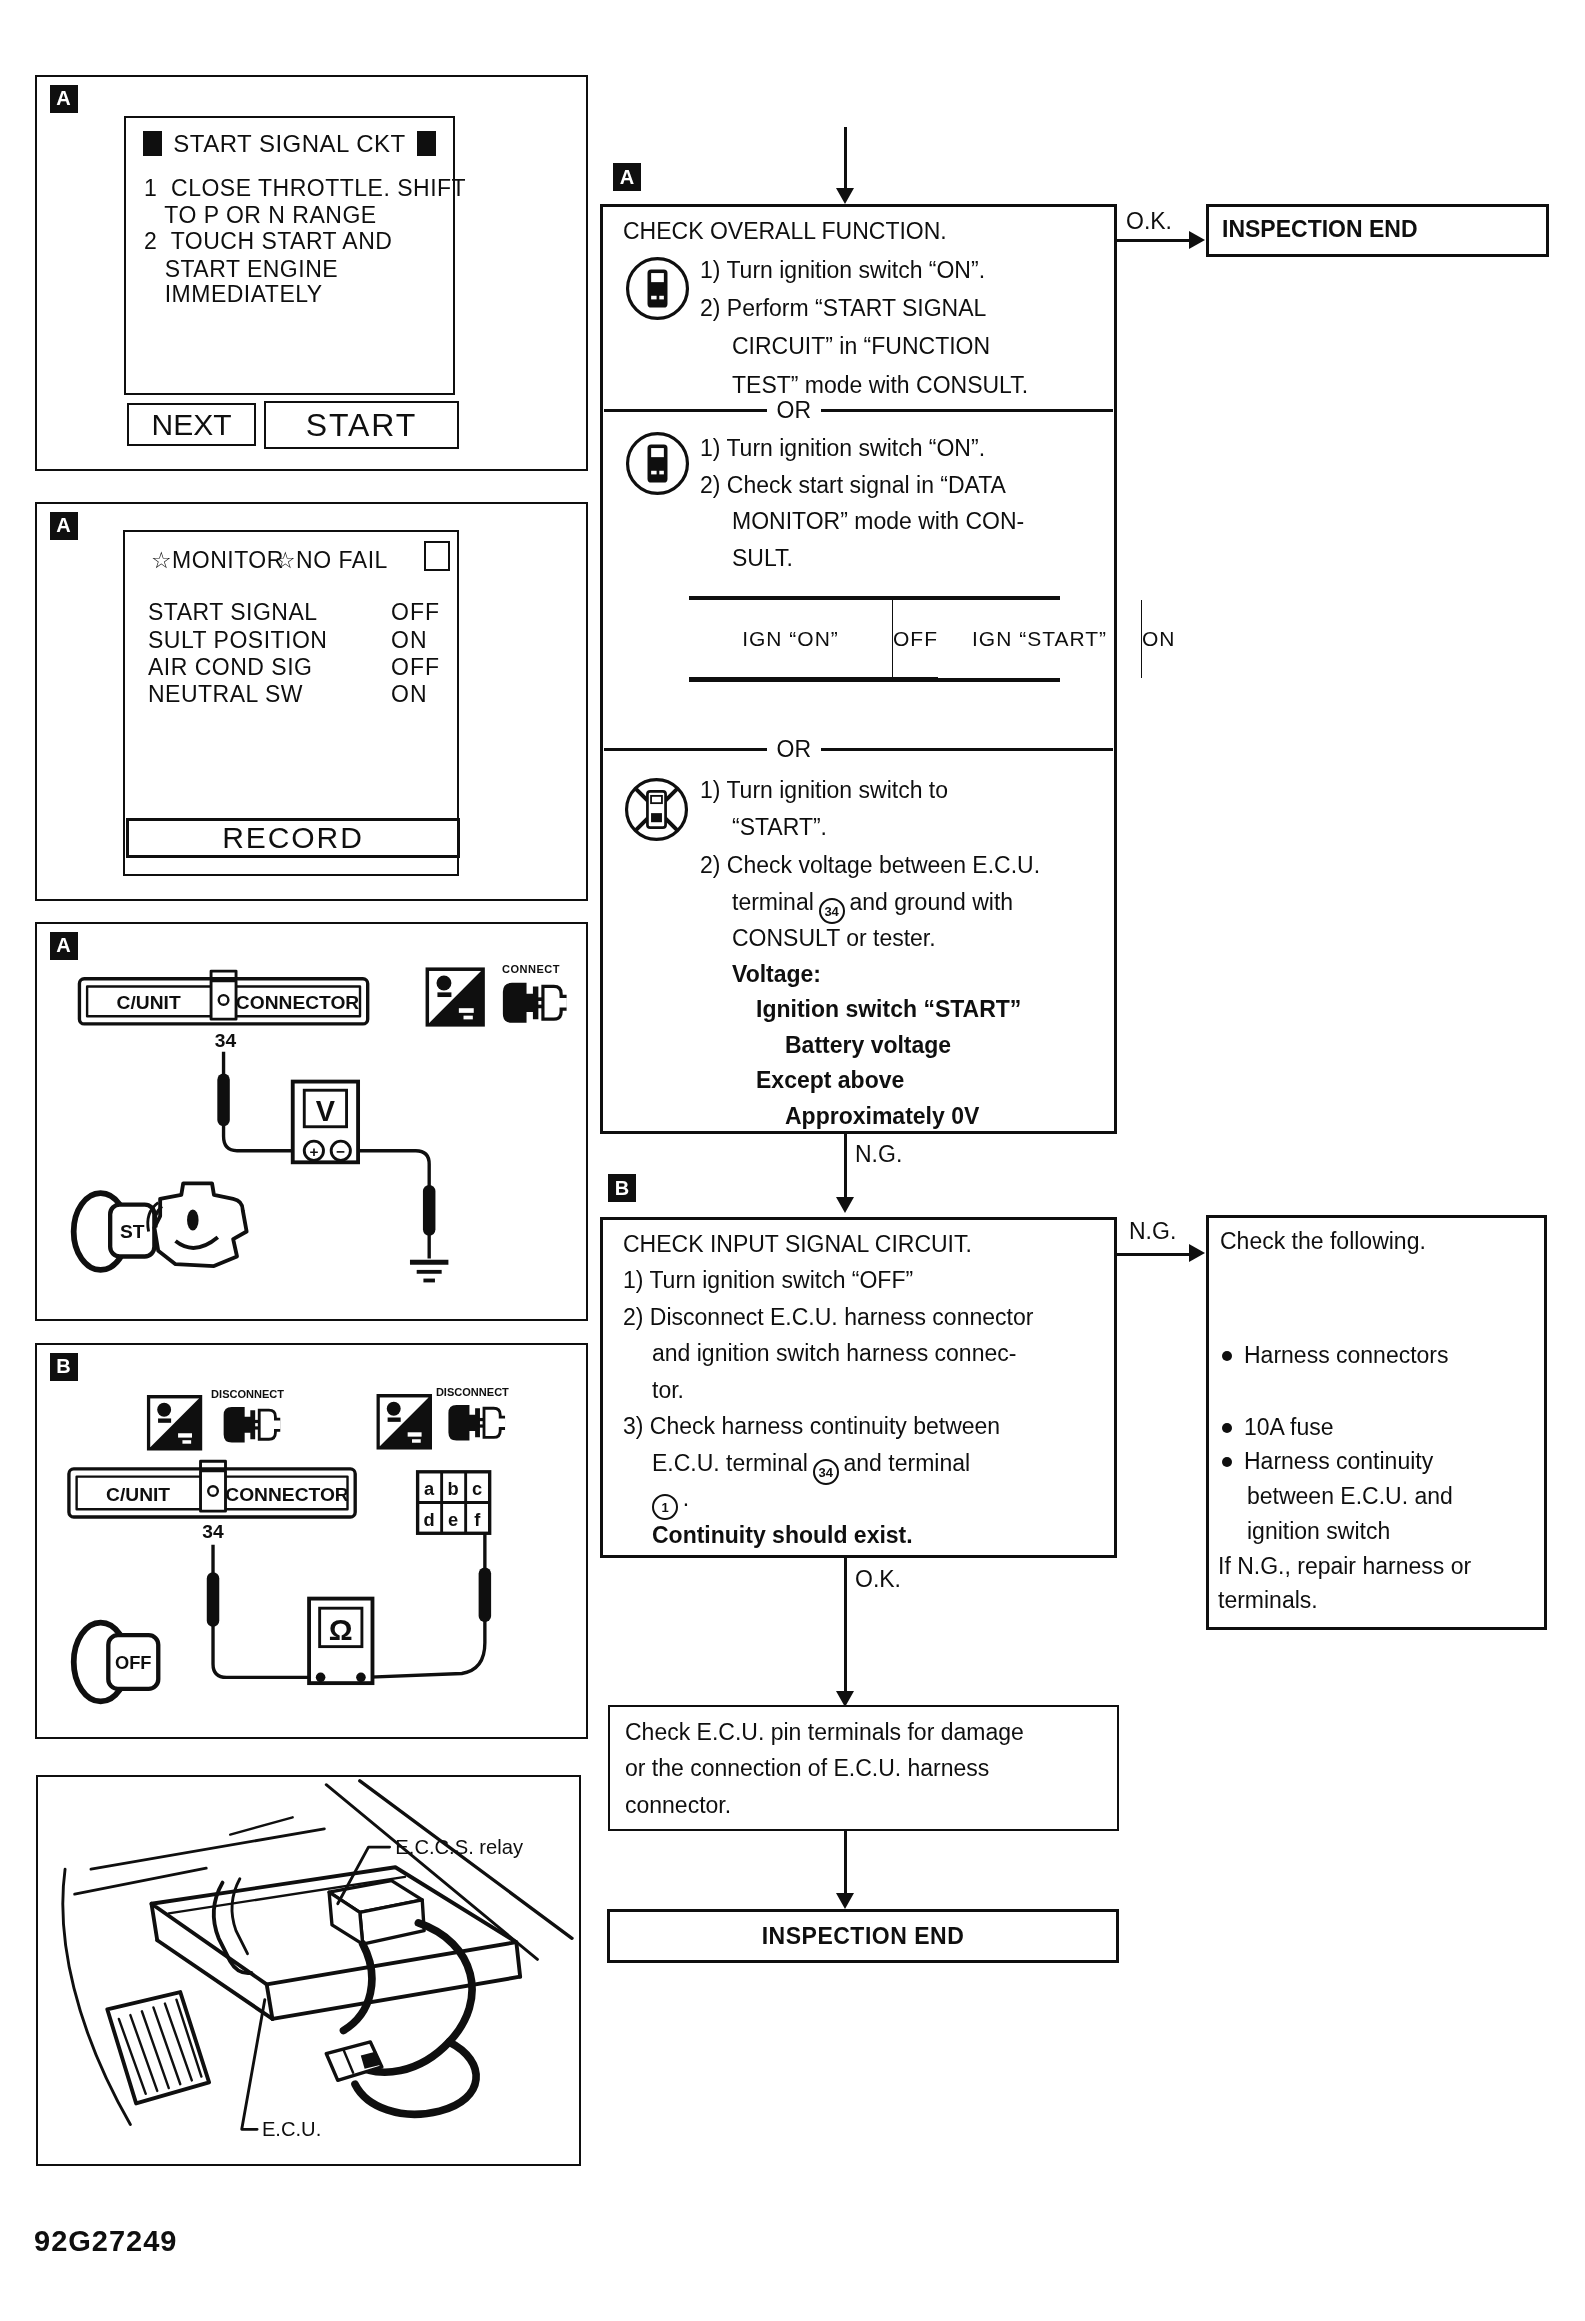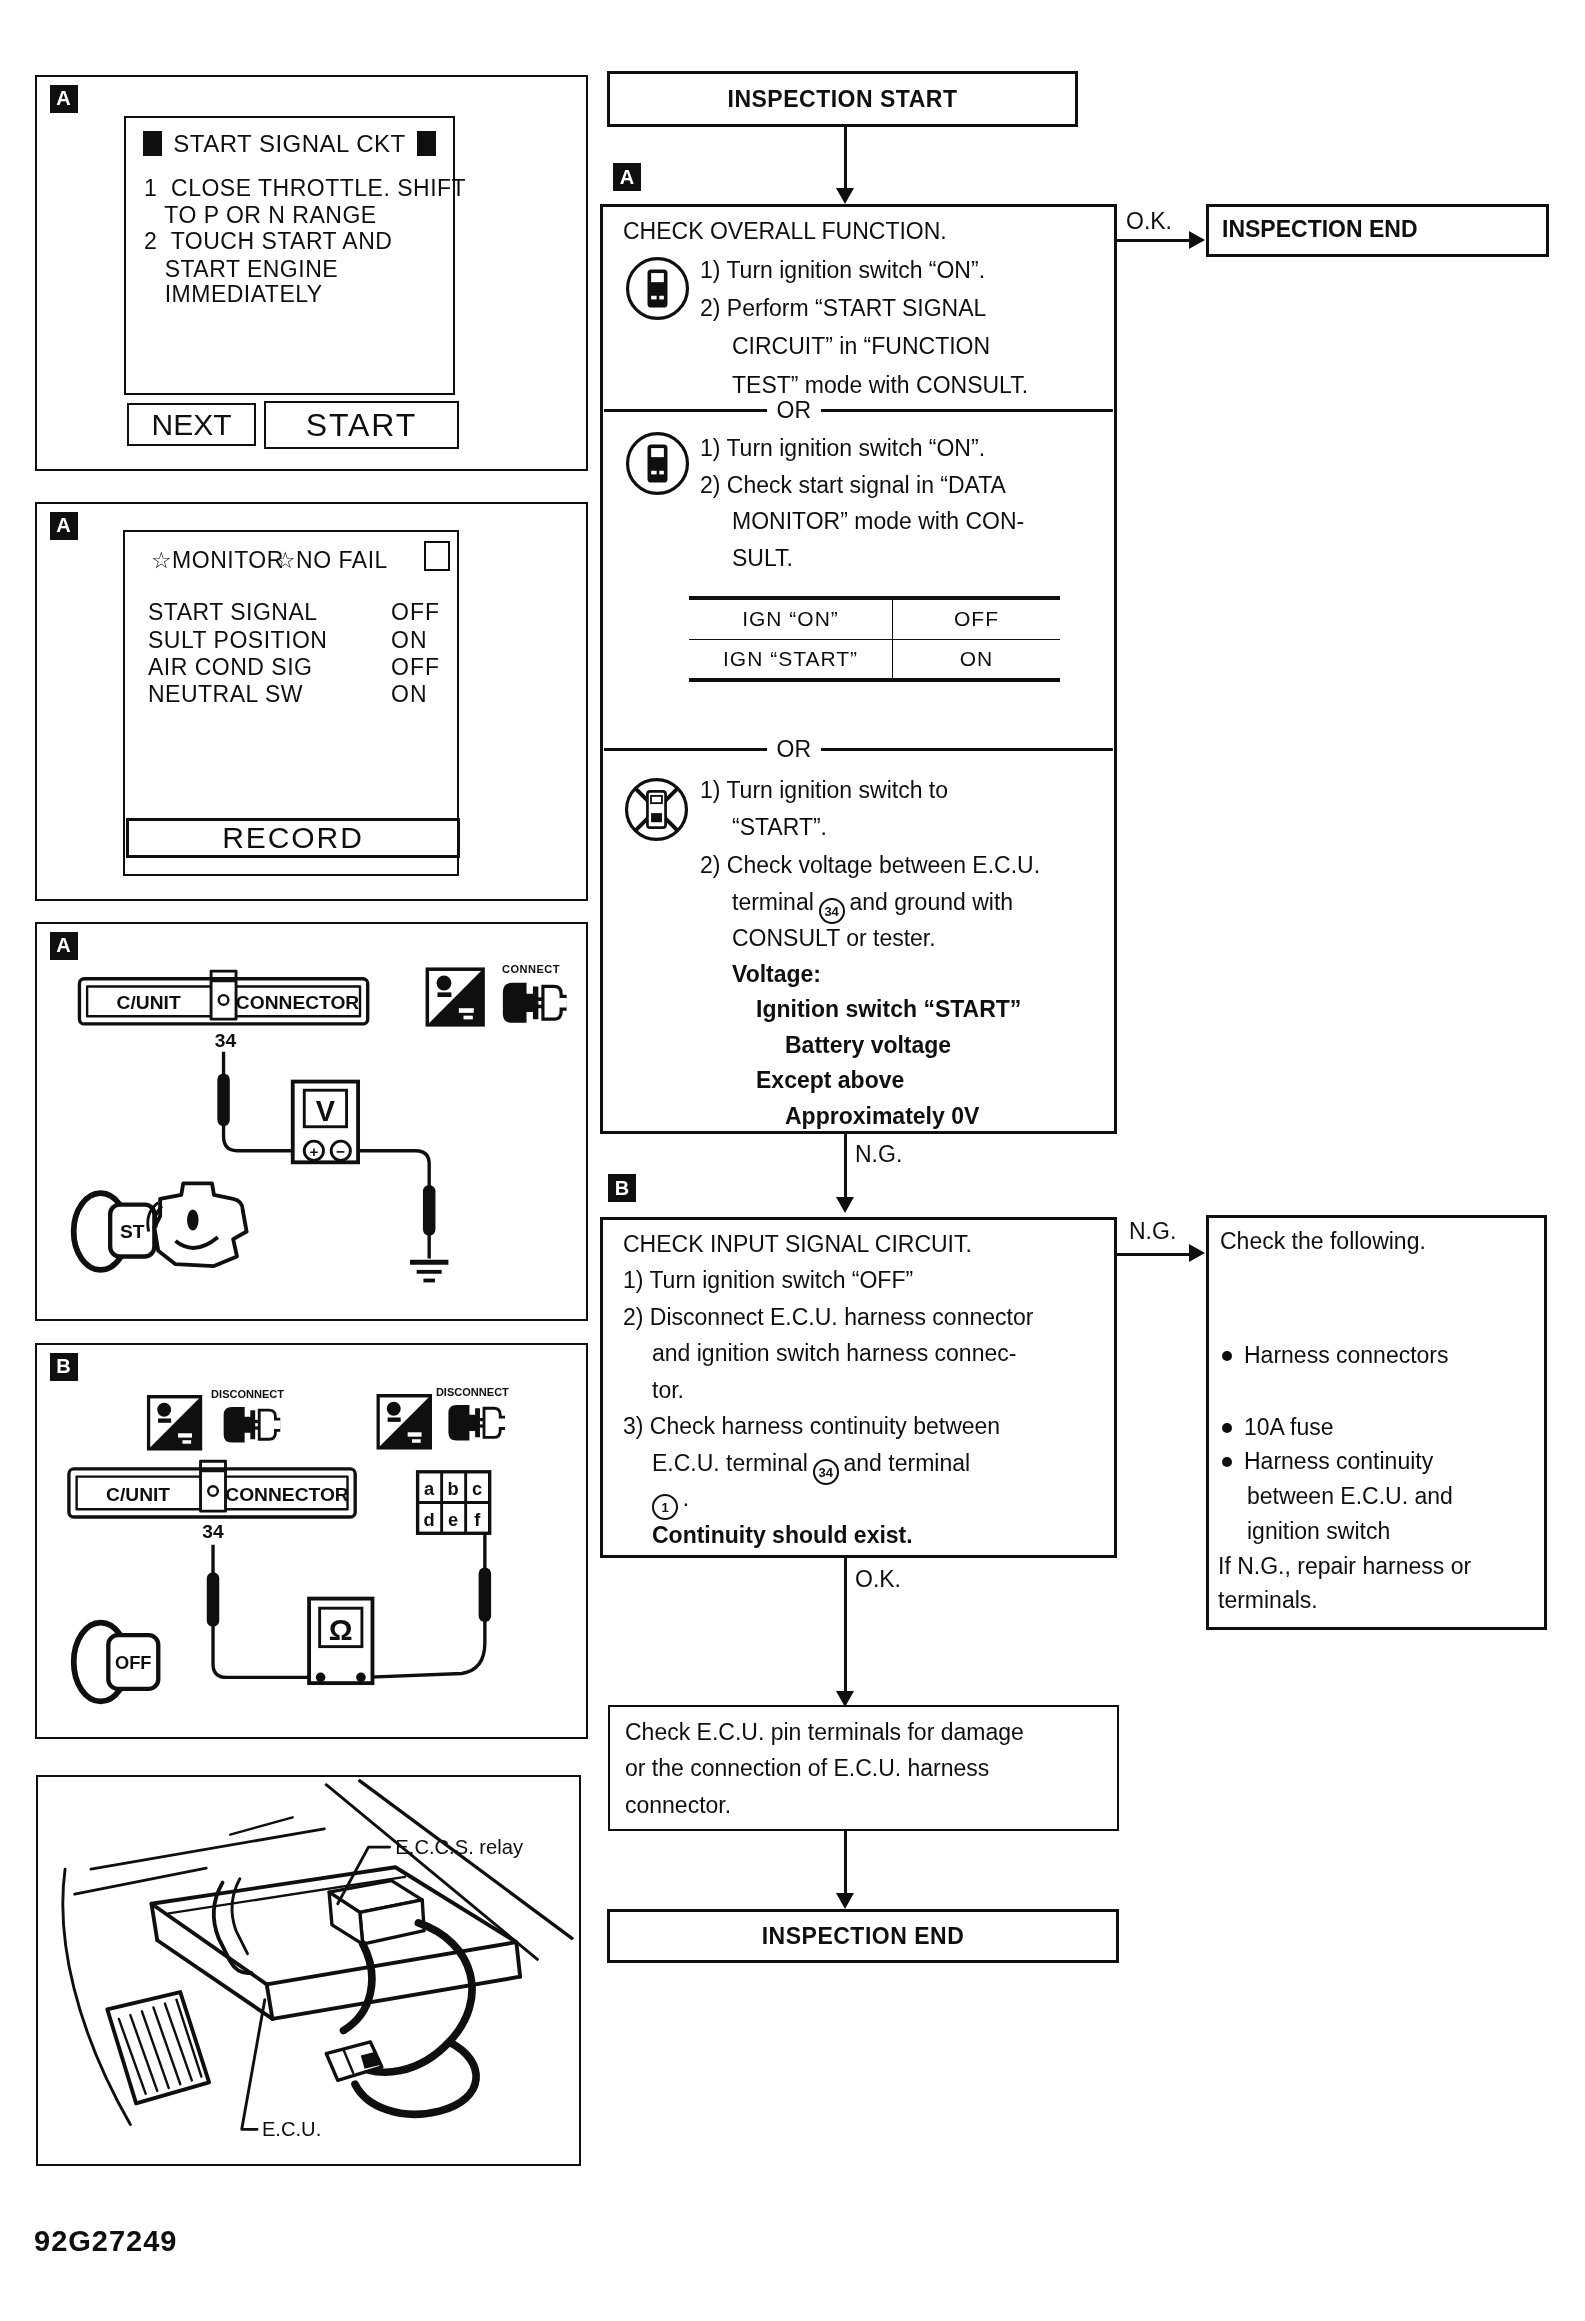--- a/index.html
+++ b/index.html
@@ -29,21 +29,21 @@
   .hline { position:absolute; height:2.9px; background:#0f0f0f; }
   .ahd { position:absolute; width:0; height:0; border-left:9.6px solid transparent; border-right:9.6px solid transparent; border-top:16.3px solid #0f0f0f; }
   .ahr { position:absolute; width:0; height:0; border-top:9.6px solid transparent; border-bottom:9.6px solid transparent; border-left:16.3px solid #0f0f0f; }
 
   .ordiv { position:absolute; display:flex; align-items:center; height:33px; }
   .ordiv .ln { height:2.9px; background:#0f0f0f; }
   .ordiv .lnl { width:163px; }
   .ordiv .lnr { flex:1; }
   .ordiv span { padding:0 9.6px; font-size:23px; }
 
-  .atable { position:absolute; border-top:4.8px solid #0f0f0f; border-bottom:4.8px solid #0f0f0f; display:flex; flex-direction:column; background:#fff; }
+  .atable { position:absolute; border-top:4.8px solid #0f0f0f; border-bottom:4.8px solid #0f0f0f; display:flex; flex-direction:row; background:#fff; }
   .atable .tr { flex:1; display:flex; }
   .atable .tr:first-child { border-bottom:1.9px solid #0f0f0f; }
   .atable .tc { display:flex; align-items:center; justify-content:center; font-size:21px; letter-spacing:1px; }
   .atable .c1 { width:204px; border-right:1.9px solid #0f0f0f; }
   .atable .c2 { flex:1; }
 
   .cn { display:inline-flex; align-items:center; justify-content:center; width:26px; height:26px;
         border:2.4px solid #0f0f0f; border-radius:50%; font-size:13px; font-weight:bold;
         margin:0 4.8px; vertical-align:-5.8px; line-height:1; }
   .bullet { display:inline-block; width:10.6px; height:10.6px; border-radius:50%; background:#0f0f0f; margin:0 11.5px 0 1.9px; vertical-align:1.9px; }
@@ -293,21 +293,20 @@
         <polyline points="366,73 344,73 312,132" stroke-width="3"></polyline>
         <polyline points="228,367 212,367 236,232" stroke-width="3"></polyline>
       </g>
       <text x="372" y="80" font-size="21">E.C.C.S. relay</text>
       <text x="233" y="374" font-size="21">E.C.U.</text>
     </svg>
   </div>
 
   <div class="figcode" style="left:34px;top:2225px">92G27249</div>
 
-  <div class="fbox center" style="left:607px;top:71px;width:471px;height:56px">INSPECTION START</div>
   <div class="vline" style="left:844px;top:127px;height:65px"></div>
   <div class="ahd" style="left:836px;top:188px"></div>
 
   <div class="badge" style="left:613px;top:163px">A</div>
   <div class="fbox" style="left:600px;top:204px;width:517px;height:930px"></div>
 
   <div class="fline" style="left:623px;top:217px">CHECK OVERALL FUNCTION.</div>
   <svg class="absvg" style="left:623px;top:254px" width="69" height="69" viewBox="0 0 72 72">
       <use href="#ic-consult" width="72" height="72"></use>
     </svg>

